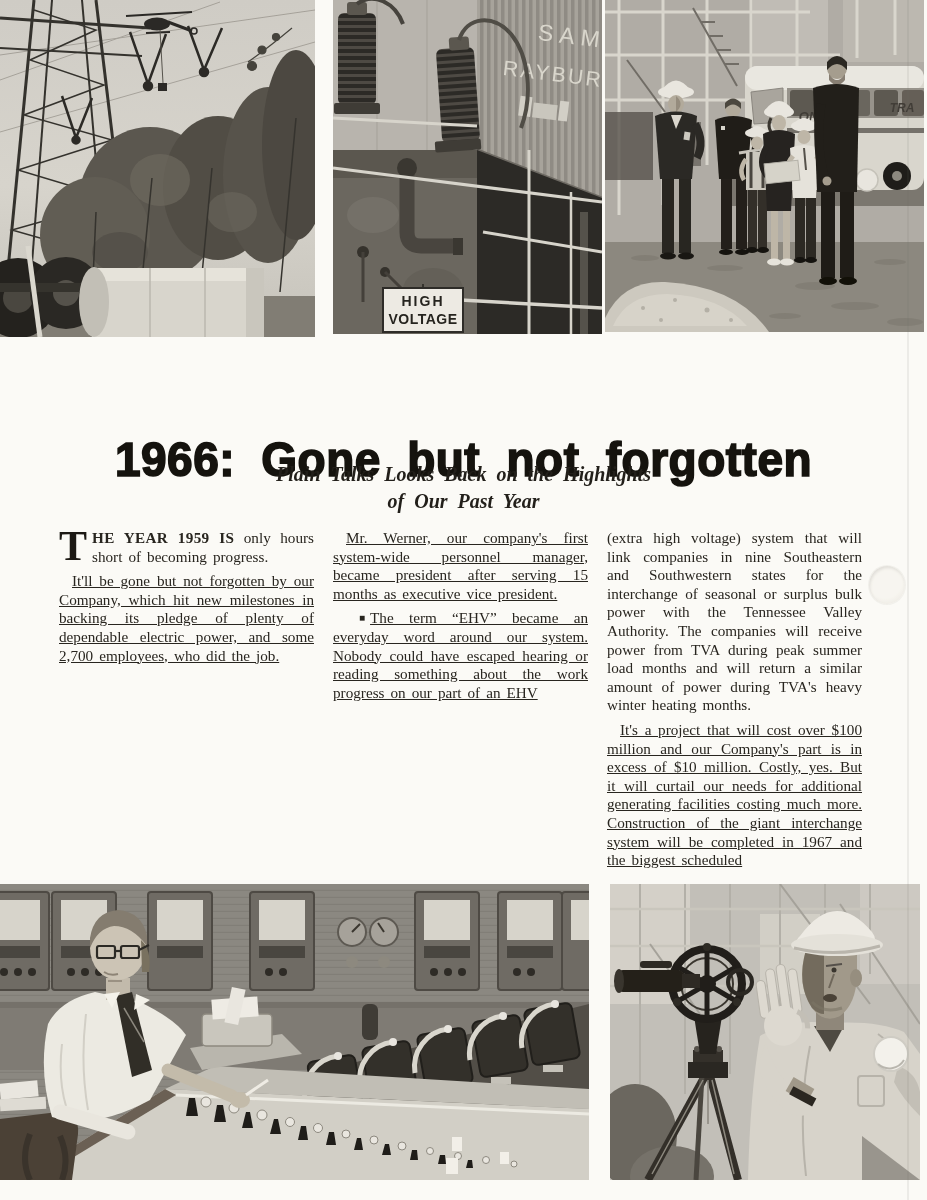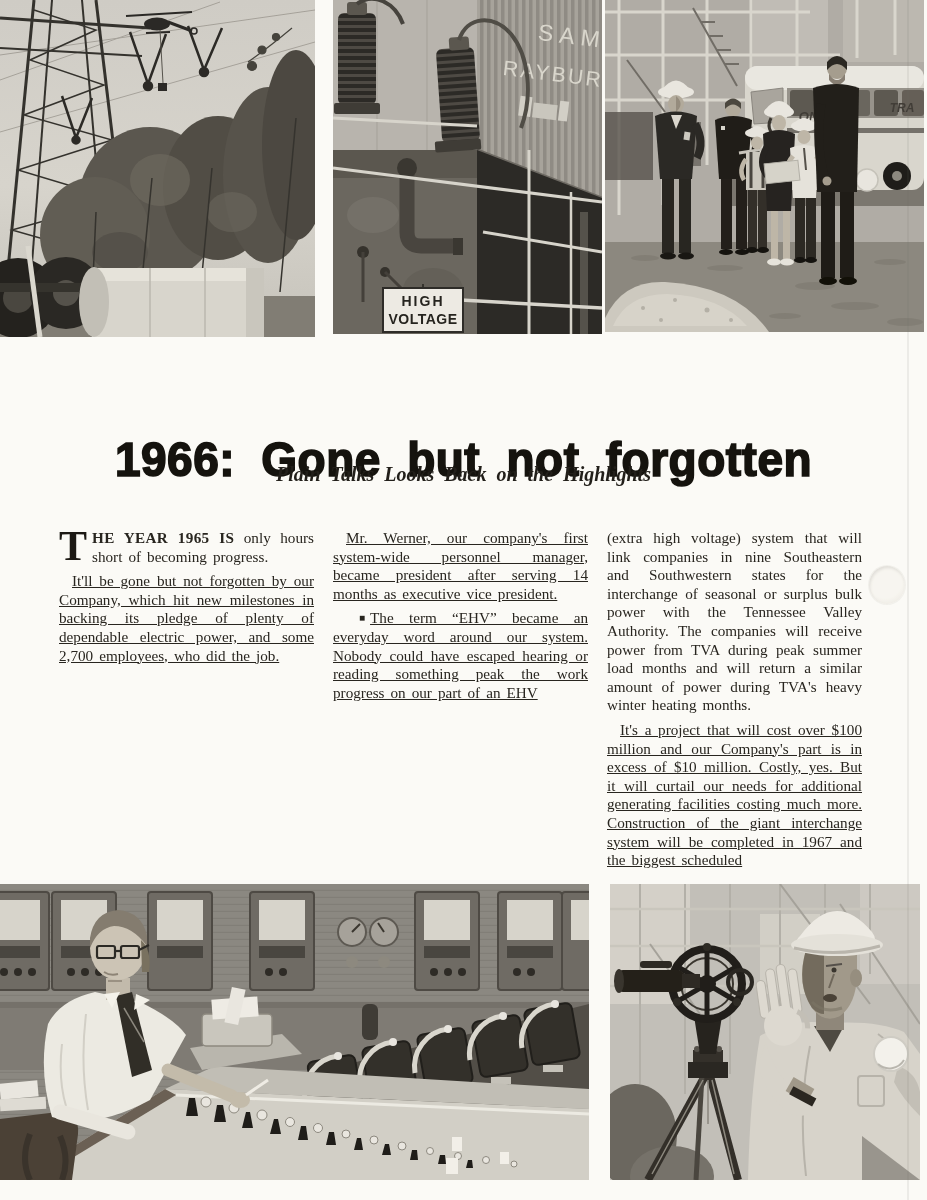--- a/index.html
+++ b/index.html
@@ -349,30 +349,31 @@
           <circle cx="102" cy="310" r="2.5"></circle>
           <circle cx="56" cy="320" r="2"></circle>
           <circle cx="126" cy="320" r="2"></circle>
       </g>
     </svg>
   </div>
 
   <h1 class="headline">1966: Gone but not forgotten</h1>
   <div class="subtitle">
     <div>Plain Talks Looks Back on the Highlights</div>
+    <div>of Our Past Year</div>
   </div>
 
   <div class="columns">
     <div class="col">
-      <p><span class="dropcap">T</span><span class="leadcaps">HE YEAR 1965 IS</span><span> only hours short of becoming progress.</span></p>
+      <p><span class="dropcap">T</span><span class="leadcaps">HE YEAR 1959 IS</span><span> only hours short of becoming progress.</span></p>
       <p class="ind">It'll be gone but not forgotten by our Company, which hit new milestones in backing its pledge of plenty of dependable electric power, and some 2,700 employees, who did the job.</p>
     </div>
     <div class="col">
-      <p class="ind">Mr. Werner, our company's first system-wide personnel manager, became president after serving 14 months as executive vice president.</p>
-      <p class="ind"><span class="bullet">■</span><span>The term “EHV” became an everyday word around our system. Nobody could have escaped hearing or reading something peak the work progress on our part of an EHV</span></p>
+      <p class="ind">Mr. Werner, our company's first system-wide personnel manager, became president after serving 15 months as executive vice president.</p>
+      <p class="ind"><span class="bullet">■</span><span>The term “EHV” became an everyday word around our system. Nobody could have escaped hearing or reading something about the work progress on our part of an EHV</span></p>
     </div>
     <div class="col">
       <p>(extra high voltage) system that will link companies in nine Southeastern and Southwestern states for the interchange of seasonal or surplus bulk power with the Tennessee Valley Authority. The companies will receive power from TVA during peak summer load months and will return a similar amount of power during TVA's heavy winter heating months.</p>
       <p class="ind">It's a project that will cost over $100 million and our Company's part is in excess of $10 million. Costly, yes. But it will curtail our needs for additional generating facilities costing much more. Construction of the giant interchange system will be completed in 1967 and the biggest scheduled</p>
     </div>
   </div>
 
   <div class="photo" style="left:0;top:884px;width:589px;height:296px;">
     <svg viewBox="0 0 589 296">
       <defs>

